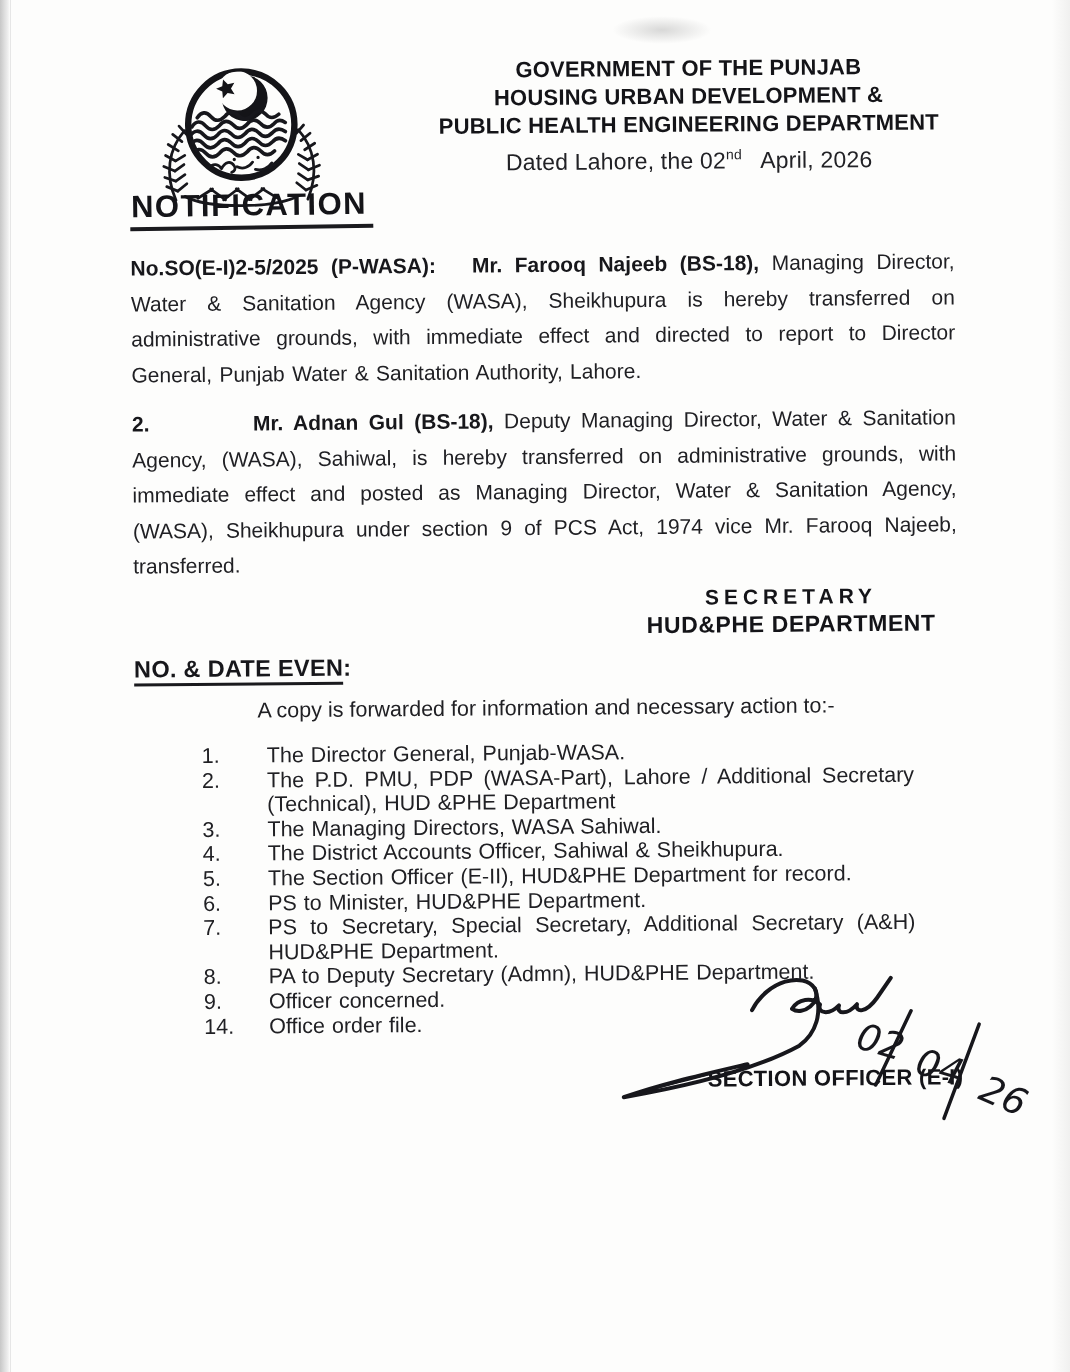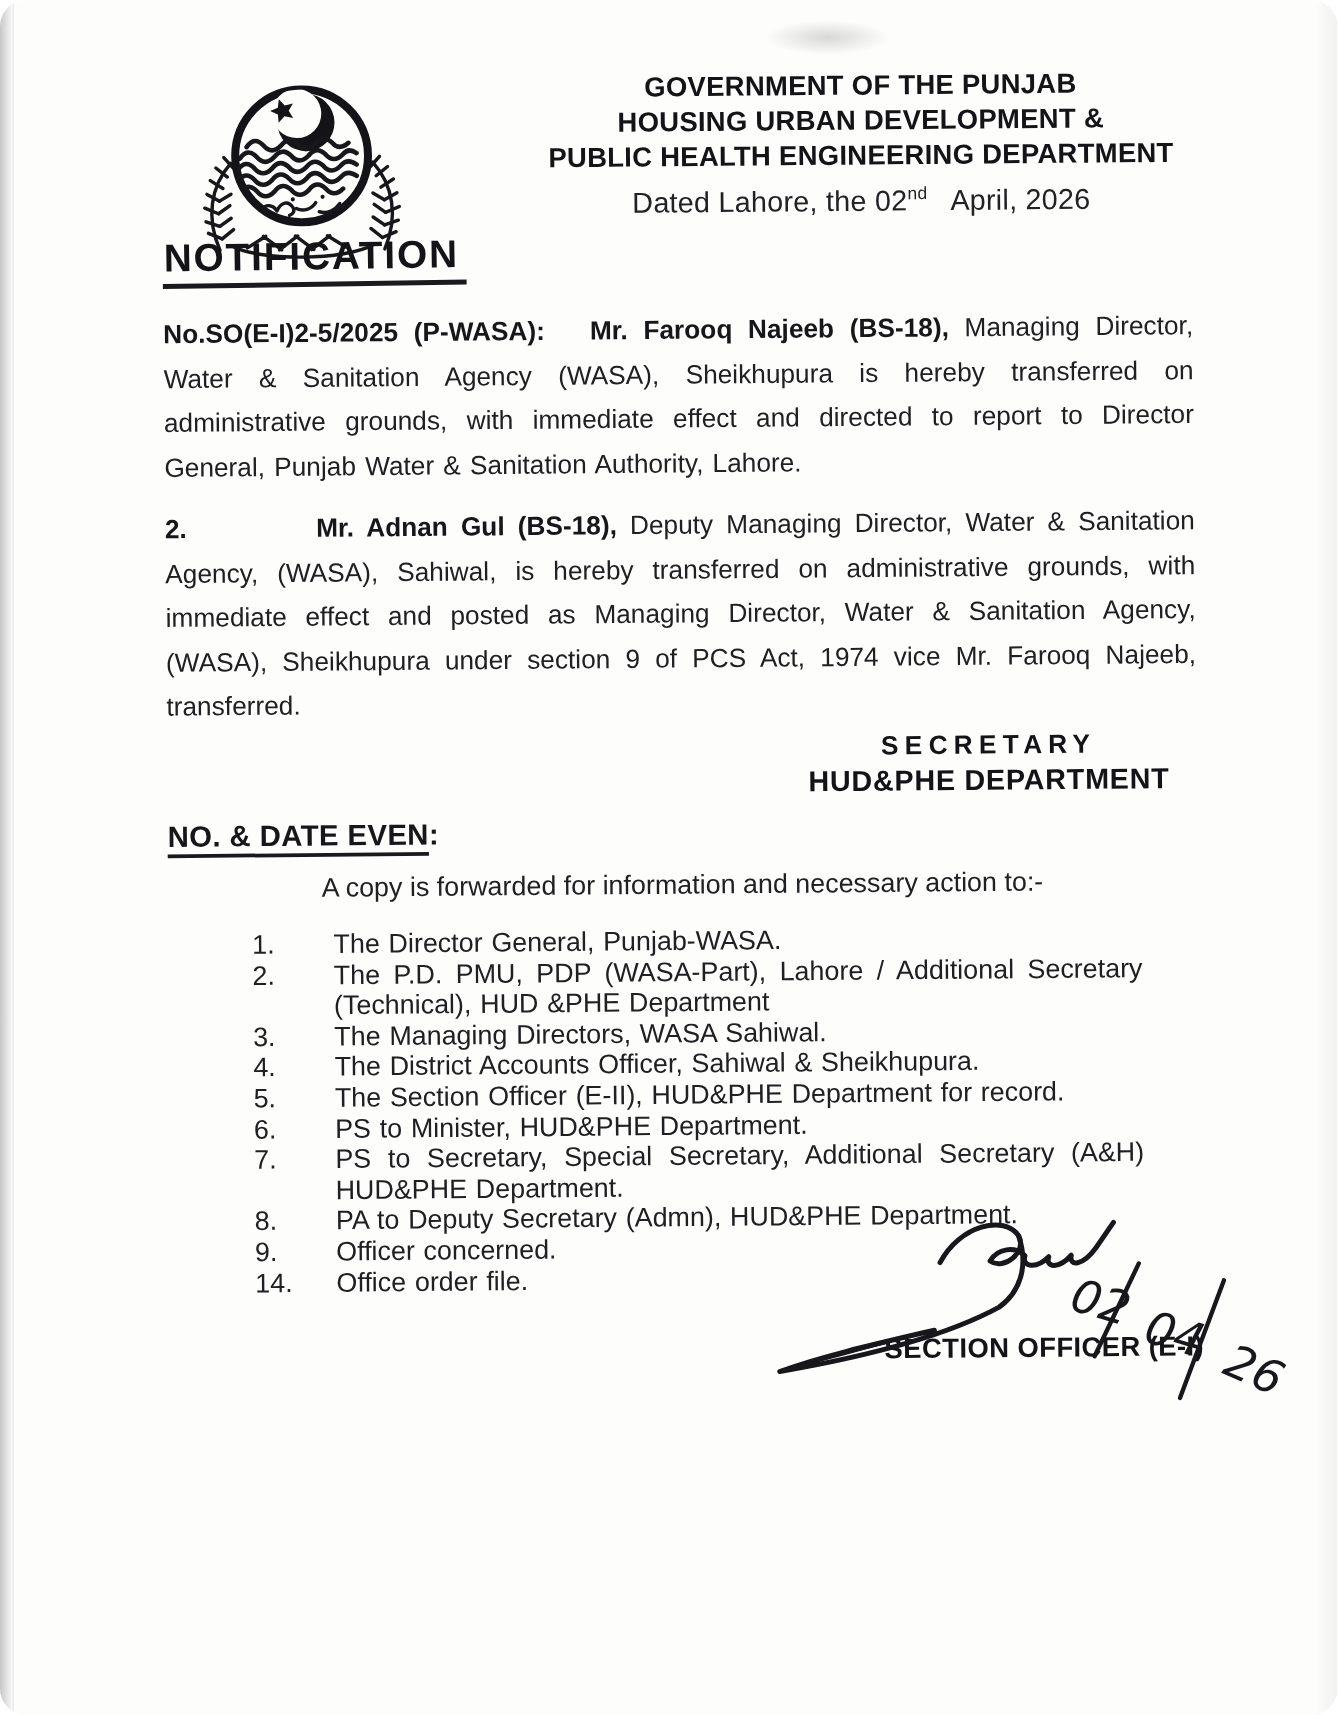--- a/index.html
+++ b/index.html
@@ -8,21 +8,20 @@
     background: #ffffff;
   }
   .page {
     position: relative;
     width: 1070px;
     height: 1372px;
     background: #fdfdfc;
     overflow: hidden;
     font-family: "Liberation Sans", sans-serif;
     color: #1c1c20;
-    border-radius: 21px;
   }
   
   .edge-left {
     position: absolute; left: 0; top: 0; width: 10px; height: 100%;
     background: linear-gradient(to right, #c7c7c7 0%, #dedede 45%, #efefef 80%, #fdfdfc 100%);
     border-right: 1px solid #e6e6e6;
   }
   .edge-right {
     position: absolute; right: 0; top: 0; width: 18px; height: 100%;
     background: linear-gradient(to left, #f0f0ef 0%, rgba(253,253,252,0) 100%);

